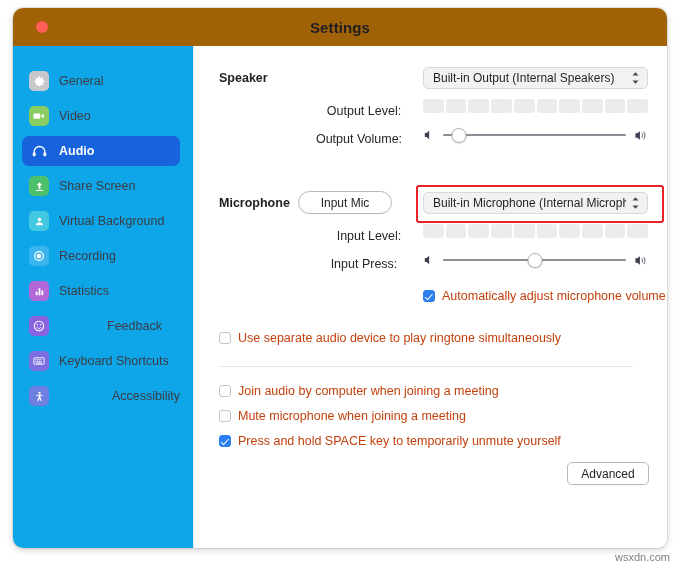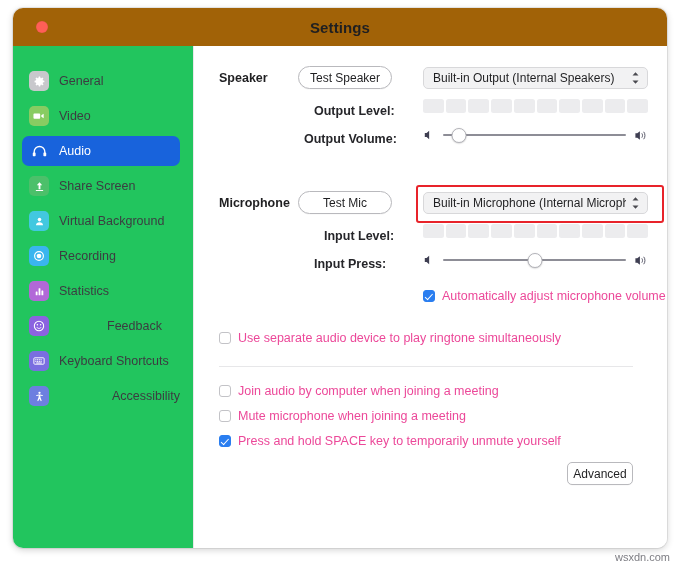--- a/index.html
+++ b/index.html
@@ -60,37 +60,38 @@
     letter-spacing: 0.1px;
   }
 
   
   #sidebar {
     position: absolute;
     left: 0;
     top: 38px;
     width: 180px;
     height: 502px;
-    background: #22c55e;
+    background: #0ea5e9;
     border-right: 1px solid #e8e8ea;
   }
   .nav-item {
     position: absolute;
     left: 9px;
     width: 158px;
     height: 30px;
     display: flex;
     align-items: center;
     border-radius: 7px;
     cursor: pointer;
     box-sizing: border-box;
     padding-left: 7px;
   }
   .nav-item.active {
     background: #1863dc;
+    font-weight: bold;
   }
   .nav-icon {
     width: 20px;
     height: 20px;
     border-radius: 5px;
     flex: 0 0 auto;
     display: flex;
     align-items: center;
     justify-content: center;
     margin-right: 10px;
@@ -116,22 +117,21 @@
   .section-label {
     position: absolute;
     font-size: 12.5px;
     font-weight: bold;
     color: #1f1f21;
   }
   .field-label {
     position: absolute;
     font-size: 12.5px;
     color: #26262a;
-    text-align: left;
-    font-weight: bold;
+    text-align: center;
   }
 
   
   .pill-btn {
     position: absolute;
     height: 23px;
     border: 1px solid #b9b9bd;
     border-radius: 12px;
     background: #ffffff;
     font-family: "Liberation Sans", sans-serif;
@@ -255,21 +255,21 @@
     left: 3px;
     top: 0.5px;
     width: 3px;
     height: 6.5px;
     border: solid #ffffff;
     border-width: 0 1.6px 1.6px 0;
     transform: rotate(42deg);
   }
   .cb-label {
     font-size: 12.5px;
-    color: #ec4899;
+    color: #c2410c;
     white-space: nowrap;
   }
 
   .divider {
     position: absolute;
     height: 1px;
     background: #e7e7e9;
   }
 
   
@@ -403,21 +403,20 @@
       </span>
       <span class="nav-label">Accessibility</span>
     </div>
 
   </div>
 
   <div id="content">
 
     <div class="section-label" style="left:25px; top:25px;">Speaker</div>
 
-    <button class="pill-btn" style="left:104px; top:20px; width:94px;">Test Speaker</button>
 
     <div class="select-box" style="left:229px; top:21px; width:225px;">
       <span class="select-text">Built-in Output (Internal Speakers)</span>
       <span class="select-arrows">
         <svg width="11" height="14" viewBox="0 0 11 14">
             <path fill="#4a4a50" d="M5.5 1.2l3 3.4h-6zM5.5 12.8l-3-3.4h6z"></path>
           </svg>
       </span>
     </div>
 
@@ -449,21 +448,21 @@
       <span class="spk-icon">
         <svg width="14" height="13" viewBox="0 0 18 16">
             <path fill="#3f3f52" d="M7.6 2.4L4.2 5.2H1.8v5.6h2.4l3.4 2.8z"></path>
             <path fill="none" stroke="#3f3f52" stroke-width="1.1" stroke-linecap="round" d="M10.4 5.6c.8.8.8 4 0 4.8M12.8 3.6c1.8 1.8 1.8 7 0 8.8"></path>
           </svg>
       </span>
     </div>
 
     <div class="section-label" style="left:25px; top:150px;">Microphone</div>
 
-    <button class="pill-btn" style="left:104px; top:145px; width:94px;">Test Mic</button>
+    <button class="pill-btn" style="left:104px; top:145px; width:94px;">Input Mic</button>
 
     <div id="mic-highlight" style="left: 222px; top: 139px; width: 244px; height: 34px; border-color: rgb(232, 35, 42);"></div>
 
     <div class="select-box" style="left:229px; top:146px; width:225px;">
       <span class="select-text">Built-in Microphone (Internal Microphon…</span>
       <span class="select-arrows">
         <svg width="11" height="14" viewBox="0 0 11 14">
             <path fill="#4a4a50" d="M5.5 1.2l3 3.4h-6zM5.5 12.8l-3-3.4h6z"></path>
           </svg>
       </span>
@@ -522,18 +521,18 @@
     <div class="cb-row" style="left:25px; top:363px;">
       <span class="cb"></span>
       <span class="cb-label">Mute microphone when joining a meeting</span>
     </div>
 
     <div class="cb-row" style="left:25px; top:388px;">
       <span class="cb checked"></span>
       <span class="cb-label">Press and hold SPACE key to temporarily unmute yourself</span>
     </div>
 
-    <button class="pill-btn" style="left:373px; top:416px; width:66px; border-radius:5px;">Advanced</button>
+    <button class="pill-btn" style="left:373px; top:416px; width:82px; border-radius:5px;">Advanced</button>
 
   </div>
 </div>
 
 <div id="watermark">wsxdn.com</div>
 
 </body></html>

